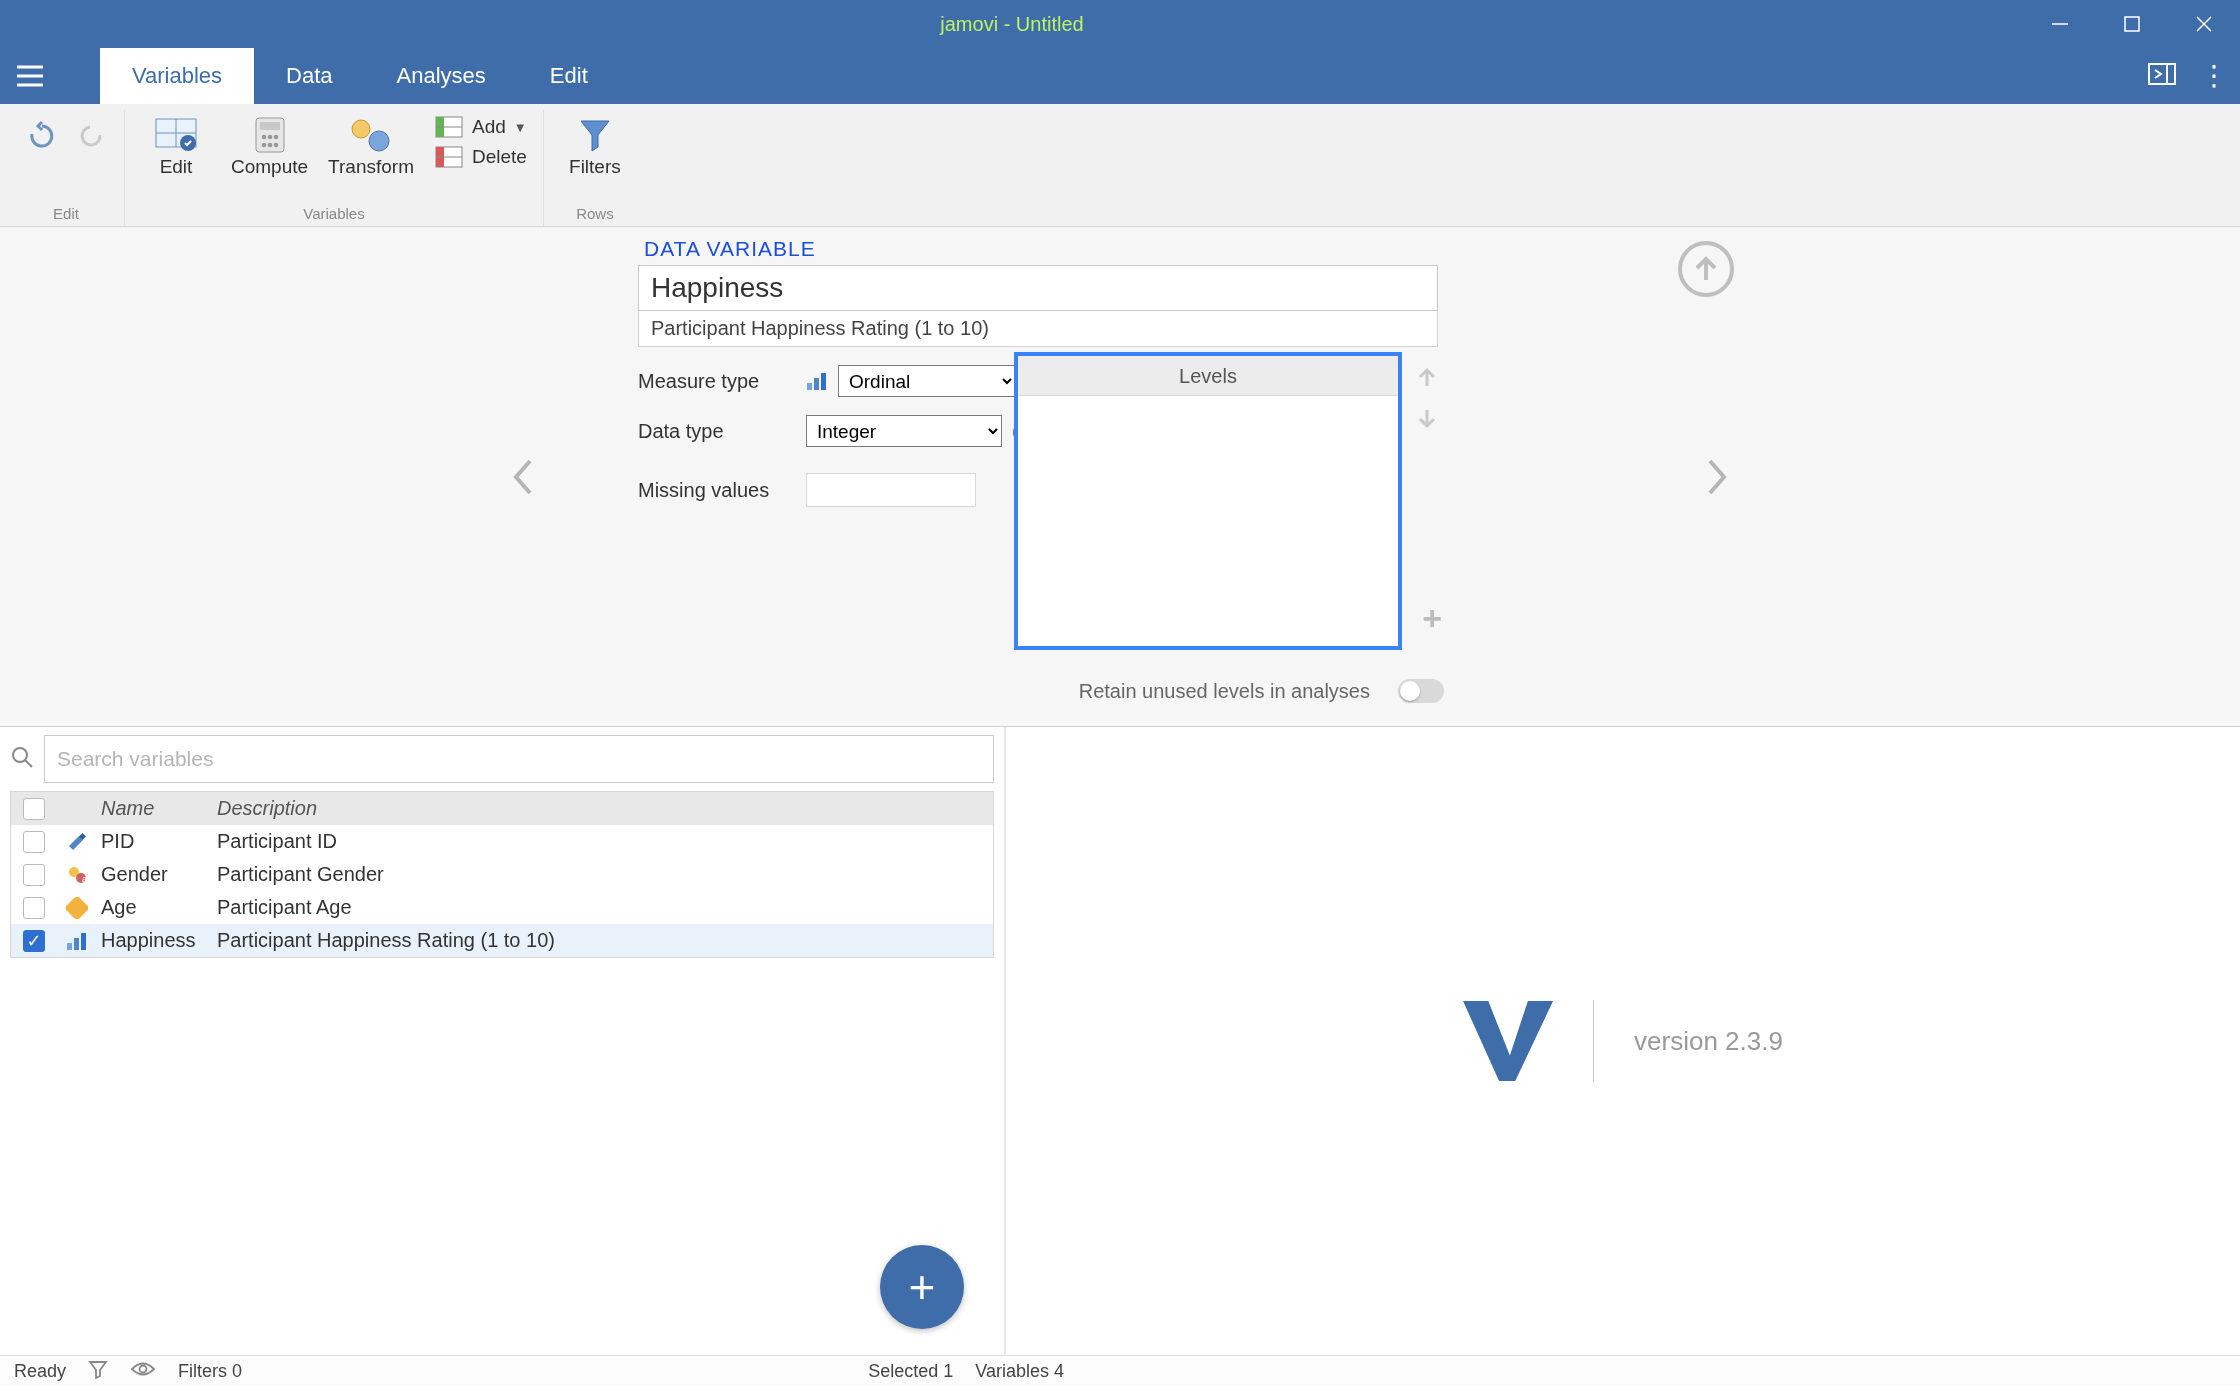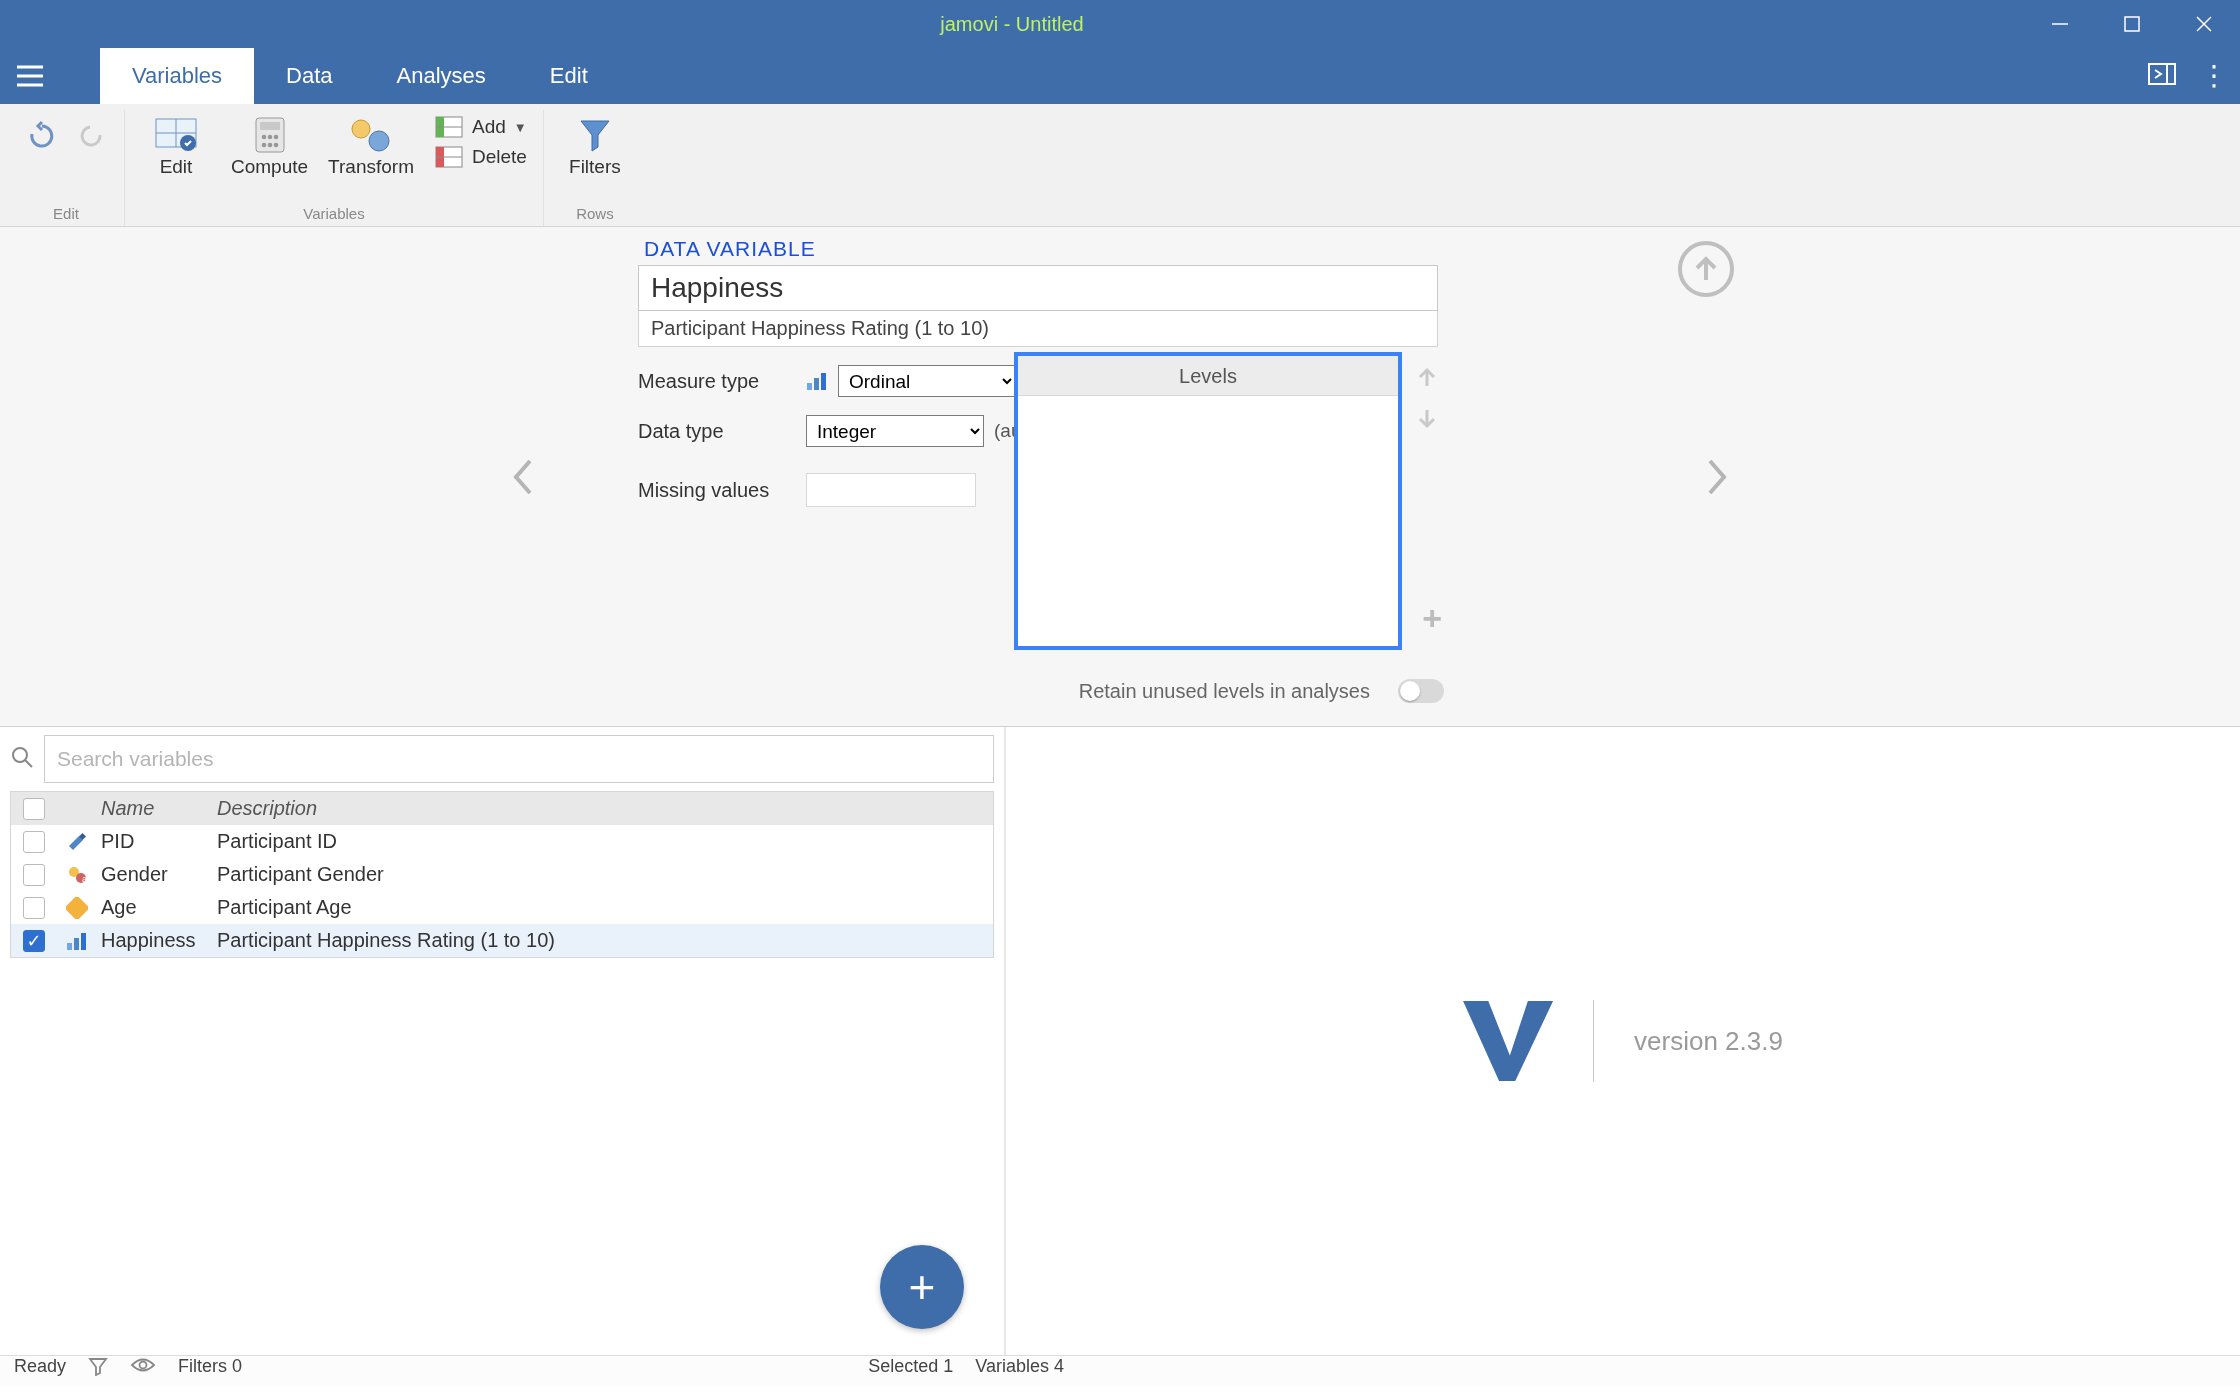--- a/index.html
+++ b/index.html
@@ -92,21 +92,21 @@
   .chk.on { background:#2f6fd0; border-color:#2f6fd0; }
   .chk.on::after { content:"✓"; color:#fff; font-size:18px; line-height:1;}
 
   .fab { position:absolute; right:40px; bottom:26px; width:84px; height:84px; border-radius:50%; background:#3e6da9; color:#fff; display:flex; align-items:center; justify-content:center; font-size:46px; cursor:pointer; box-shadow: 0 2px 6px rgba(0,0,0,.25);}
 
   .logo-v { width: 90px; height: 80px; background:#3e6da9; clip-path: polygon(0 0, 28% 0, 52% 68%, 72% 0, 100% 0, 58% 100%, 40% 100%); }
   .vdiv { width:1px; height:82px; background:#c9c9c9;}
   .ver-text { font-size:26px; color:#9a9a9a; }
 
   
-  .statusbar { height:31px; border-top:1px solid #dcdcdc; display:flex; align-items:flex-start; padding:0 14px; font-size:18px; color:#444; gap:22px; background:#fcfcfc;}
+  .statusbar { height:31px; border-top:1px solid #dcdcdc; display:flex; align-items:center; padding:0 14px; font-size:18px; color:#444; gap:22px; background:#fcfcfc;}
   .statusbar .spacer { flex:1; }
   .sicon2 svg { stroke:#888; fill:none; }
 
   
   .typei { width:22px; height:22px; display:flex; align-items:center; justify-content:center; }
 </style>
 </head>
 <body>
 
 <div class="titlebar">
@@ -301,21 +301,21 @@
             <rect x="15" y="2" width="5" height="17" fill="#2f6fd0"></rect>
           </svg>
       </span>
       <select class="ed-select" style="width:178px">
         <option>Ordinal</option>
       </select>
     </div>
 
     <div class="ed-row">
       <label>Data type</label>
-      <select class="ed-select" style="width:178px">
+      <select class="ed-select" style="width:196px">
         <option>Integer</option>
       </select>
       <span class="ed-auto">(auto)</span>
     </div>
 
     <div class="ed-row" style="margin-top:26px">
       <label>Missing values</label>
       <input class="ed-missing" style="">
     </div>
   </div>

